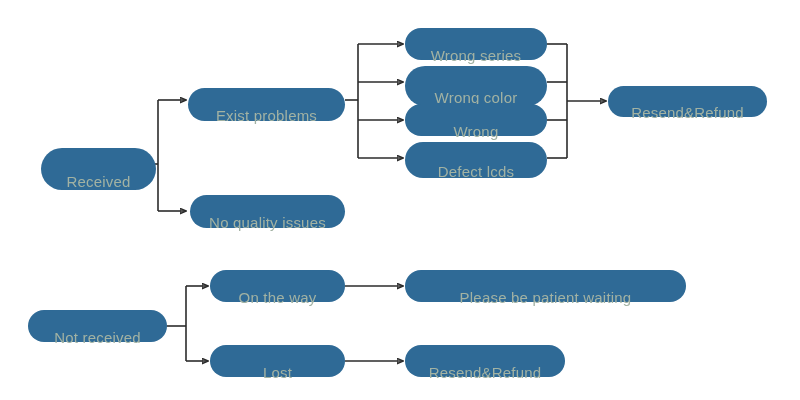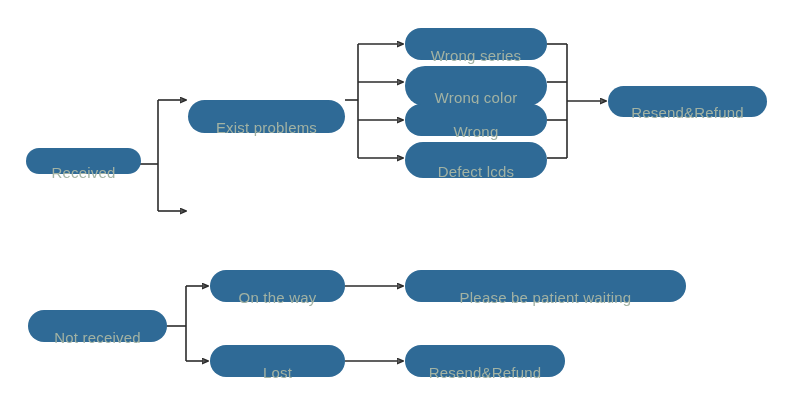--- a/index.html
+++ b/index.html
@@ -84,28 +84,31 @@
 
     <path d="M167,326 L186,326"></path>
     <path d="M186,286 L186,361"></path>
     <path d="M186,286 L208,286" marker-end="url(#arrow)"></path>
     <path d="M186,361 L208,361" marker-end="url(#arrow)"></path>
 
     <path d="M345,286 L403,286" marker-end="url(#arrow)"></path>
     <path d="M345,361 L403,361" marker-end="url(#arrow)"></path>
   </svg>
 
-  <div class="node" style="left:26px; top:148px; width:115px; height:26px;">
+  <div class="node" style="left:41px; top:148px; width:115px; height:42px;align-items:flex-end;">
     <span class="node-label">Received</span>
   </div>
 
-  <div class="node" style="left:188px; top:100px; width:157px; height:33px;justify-content:center;">
+  <div class="node" style="left:188px; top:88px; width:157px; height:33px;justify-content:center;">
     <span class="node-label">Exist problems</span>
   </div>
 
+  <div class="node" style="left:190px; top:195px; width:155px; height:33px;">
+    <span class="node-label">No quality issues</span>
+  </div>
 
   <div class="node" style="left:405px; top:28px; width:142px; height:32px;">
     <span class="node-label">Wrong series</span>
   </div>
 
   <div class="node" style="left:405px; top:66px; width:142px; height:40px;">
     <span class="node-label">Wrong color</span>
   </div>
 
   <div class="node" style="left:405px; top:104px; width:142px; height:32px;">

